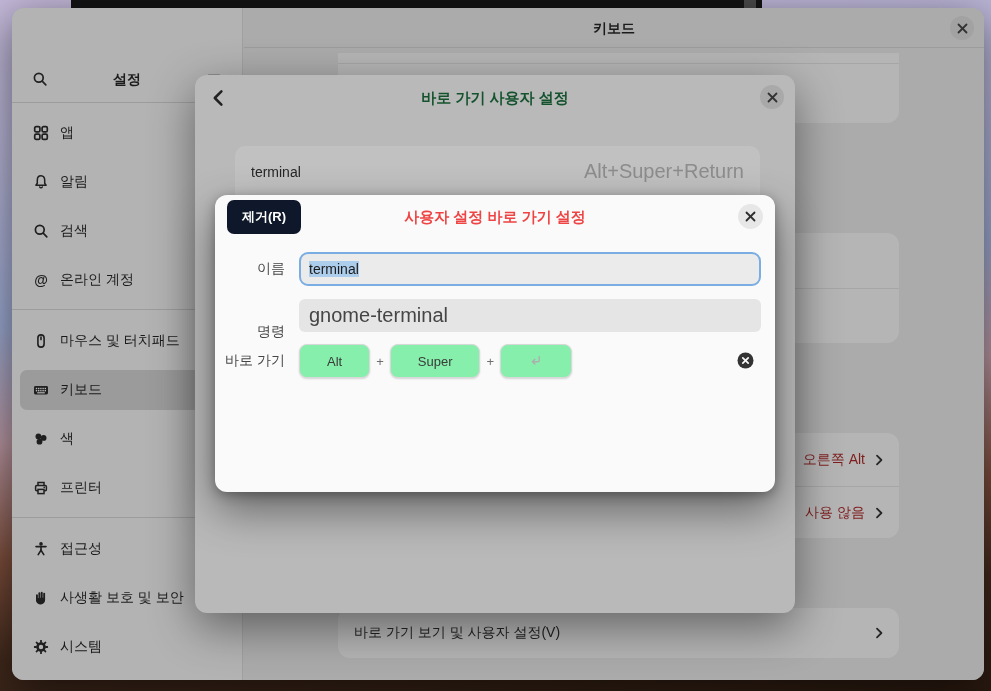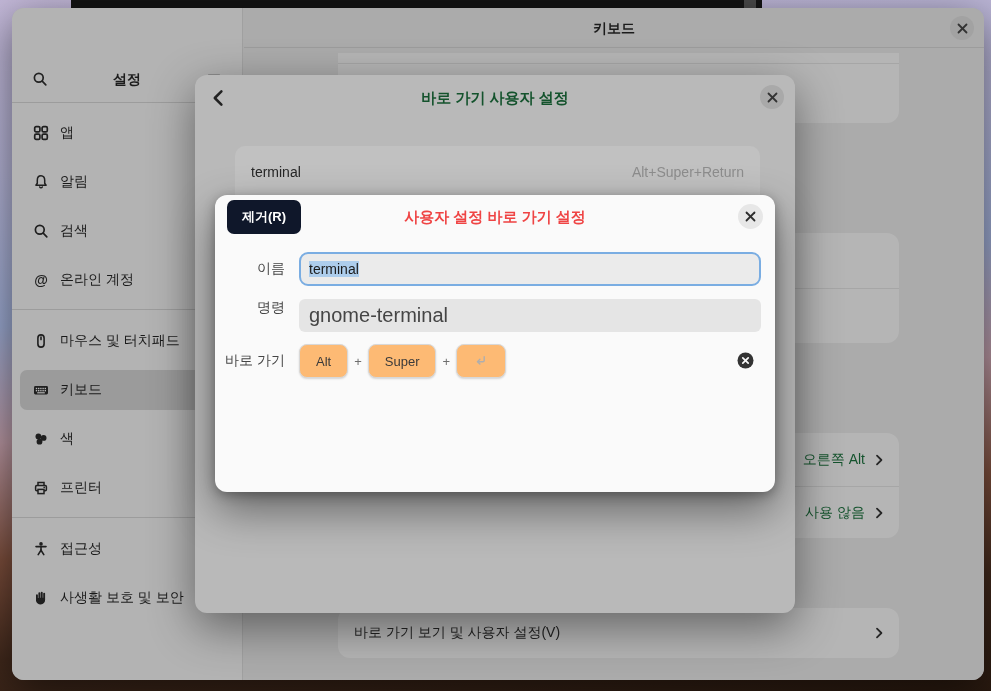--- a/index.html
+++ b/index.html
@@ -34,54 +34,54 @@
   .content { left:232px; top:0; width:740px; height:672px; background:#ababab; }
   .content-head { height:40px; border-bottom:1px solid #9c9c9c; position:relative; }
   .content-title { width:100%; text-align:center; line-height:40px; font-weight:bold; font-size:14px; color:#1b1b1b; }
   .circle-btn { position:absolute; border-radius:50%; display:flex; align-items:center; justify-content:center; }
   .win-close { right:10px; top:8px; width:24px; height:24px; background:#a2a2a2; color:#333; }
 
   .card { position:absolute; background:#b5b5b5; border-radius:12px; }
   .card .div { height:1px; background:#a6a6a6; }
   .row { display:flex; align-items:center; padding:0 12px 0 16px; color:#232323; font-size:14px; }
   .row .grow { flex:1; }
-  .row .val { color:#14532d; margin-right:6px; }
+  .row .val { color:#7f1d1d; margin-right:6px; }
   .chev { width:16px; height:16px; color:#262626; flex:0 0 16px; }
 
   
   .dlg1 { left:195px; top:75px; width:600px; height:538px; background:#b9b9b9; border-radius:12px;
           box-shadow:0 14px 46px rgba(0,0,0,.45); }
   .dlg1-head { height:45px; position:relative; }
   .dlg1-title { width:100%; text-align:center; line-height:45px; font-weight:bold; font-size:15px; color:#14532d; }
   .back-btn { position:absolute; left:12px; top:11px; width:24px; height:24px; color:#222; }
   .dlg1-close { right:11px; top:10px; width:24px; height:24px; background:#a9a9a9; color:#333; }
   .dlg1-card { position:absolute; left:40px; top:71px; width:525px; height:122px; background:#c1c1c1; border-radius:10px; }
   .sc-row { display:flex; align-items:center; height:51px; padding:0 16px; }
   .sc-name { flex:1; font-size:14px; color:#262626; }
-  .sc-accel { font-size:14px; color:#8d8d8d; }
+  .sc-accel { font-size:20px; color:#8d8d8d; }
 
   
   .dlg2 { left:215px; top:195px; width:560px; height:297px; background:#fafafa; border-radius:12px;
           box-shadow:0 18px 44px rgba(0,0,0,.45), 0 3px 12px rgba(0,0,0,.3); }
   .dlg2-head { height:44px; position:relative; }
   .dlg2-title { width:100%; text-align:center; line-height:44px; font-weight:bold; font-size:15px; color:#ef4444; }
   .remove-btn { position:absolute; left:12px; top:5px; height:34px; padding:0 15px; border:none;
                 border-radius:7px; background:#0f172a; color:#ffffff; font-weight:bold; font-size:13px;
                 font-family:"Liberation Sans", sans-serif; line-height:34px; }
   .dlg2-close { right:12px; top:9px; width:25px; height:25px; background:#e7e7e7; color:#2d2d2d; }
 
   .form-label { position:absolute; left:0; width:70px; text-align:right; font-size:14px; color:#454545; }
   .name-input { position:absolute; left:84px; top:57px; width:462px; height:34px; background:#ebebeb;
                 border:2px solid #7aade2; border-radius:9px; font-size:14px; line-height:30px; padding:0 8px;
                 color:#1b1b1b; white-space:nowrap; overflow:hidden; }
   .sel-text { background:#adcdec; }
   .cmd-input { position:absolute; left:84px; top:104px; width:462px; height:33px; background:#e5e5e5;
                border-radius:6px; font-size:20px; line-height:33px; padding:0 10px; color:#454545; }
   .keys-row { position:absolute; left:84px; top:149px; height:34px; display:flex; align-items:center; }
-  .keycap { height:34px; min-width:34px; padding:0 16px; background:#fdba74; border:1px solid #d8d8d8;
+  .keycap { height:34px; min-width:34px; padding:0 27px; background:#86efac; border:1px solid #d8d8d8;
             border-radius:8px; box-shadow:0 1px 2px rgba(0,0,0,.15); display:flex; align-items:center;
             justify-content:center; font-size:13px; color:#3a3a3a; }
   .plus { margin:0 6px; color:#6e6e6e; font-size:13px; }
   .clear-btn { position:absolute; right:21px; top:157px; width:17px; height:17px; }
 </style>
 </head>
 <body>
 
 <div class="abs top-bar"></div>
 <div class="abs top-bar-notch"></div>
@@ -194,20 +194,36 @@
               <path d="M8 9.2 L10.8 13.6"></path>
             </g>
           </svg>
         <span>접근성</span>
       </div>
       <div class="side-item">
         <svg width="16" height="16" viewBox="0 0 16 16">
             <path d="M3 8.5 V5.2 A0.95 0.95 0 0 1 4.9 5.2 V8 H5.4 V3.1 A0.95 0.95 0 0 1 7.3 3.1 V7.8 H7.8 V2.6 A0.95 0.95 0 0 1 9.7 2.6 V7.8 H10.2 V3.6 A0.95 0.95 0 0 1 12.1 3.6 V9.8 C12.1 12.6 10.4 14.4 7.7 14.4 C5.2 14.4 3.8 13.2 3 10.9 Z" fill="#1f1f1f"></path>
           </svg>
         <span>사생활 보호 및 보안</span>
+      </div>
+      <div class="side-item">
+        <svg width="16" height="16" viewBox="0 0 16 16">
+            <g fill="#1f1f1f">
+              <rect x="7.1" y="0.9" width="1.8" height="3" rx="0.6"></rect>
+              <rect x="7.1" y="0.9" width="1.8" height="3" rx="0.6" transform="rotate(45 8 8)"></rect>
+              <rect x="7.1" y="0.9" width="1.8" height="3" rx="0.6" transform="rotate(90 8 8)"></rect>
+              <rect x="7.1" y="0.9" width="1.8" height="3" rx="0.6" transform="rotate(135 8 8)"></rect>
+              <rect x="7.1" y="0.9" width="1.8" height="3" rx="0.6" transform="rotate(180 8 8)"></rect>
+              <rect x="7.1" y="0.9" width="1.8" height="3" rx="0.6" transform="rotate(225 8 8)"></rect>
+              <rect x="7.1" y="0.9" width="1.8" height="3" rx="0.6" transform="rotate(270 8 8)"></rect>
+              <rect x="7.1" y="0.9" width="1.8" height="3" rx="0.6" transform="rotate(315 8 8)"></rect>
+            </g>
+            <circle cx="8" cy="8" r="3.5" fill="none" stroke="#1f1f1f" stroke-width="2.6"></circle>
+          </svg>
+        <span>시스템</span>
       </div>
     </div>
   </div>
 
   <div class="abs content">
     <div class="content-head">
       <div class="content-title">키보드</div>
       <div class="circle-btn win-close">
         <svg width="11" height="11" viewBox="0 0 11 11">
             <g stroke="currentColor" stroke-width="1.8" stroke-linecap="round">
@@ -290,21 +306,21 @@
           </g>
         </svg>
     </div>
   </div>
 
   <div class="form-label" style="top:65px;">이름</div>
   <div class="name-input">
     <span class="sel-text">terminal</span>
   </div>
 
-  <div class="form-label" style="top:104px;padding-left:36px;">명령</div>
+  <div class="form-label" style="top:128px;padding-left:36px;">명령</div>
   <div class="cmd-input">gnome-terminal</div>
 
   <div class="form-label" style="top:157px;">바로 가기</div>
   <div class="keys-row">
     <span class="keycap">Alt</span>
     <span class="plus">+</span>
     <span class="keycap">Super</span>
     <span class="plus">+</span>
     <span class="keycap">
       <svg width="16" height="16" viewBox="0 0 16 16">

